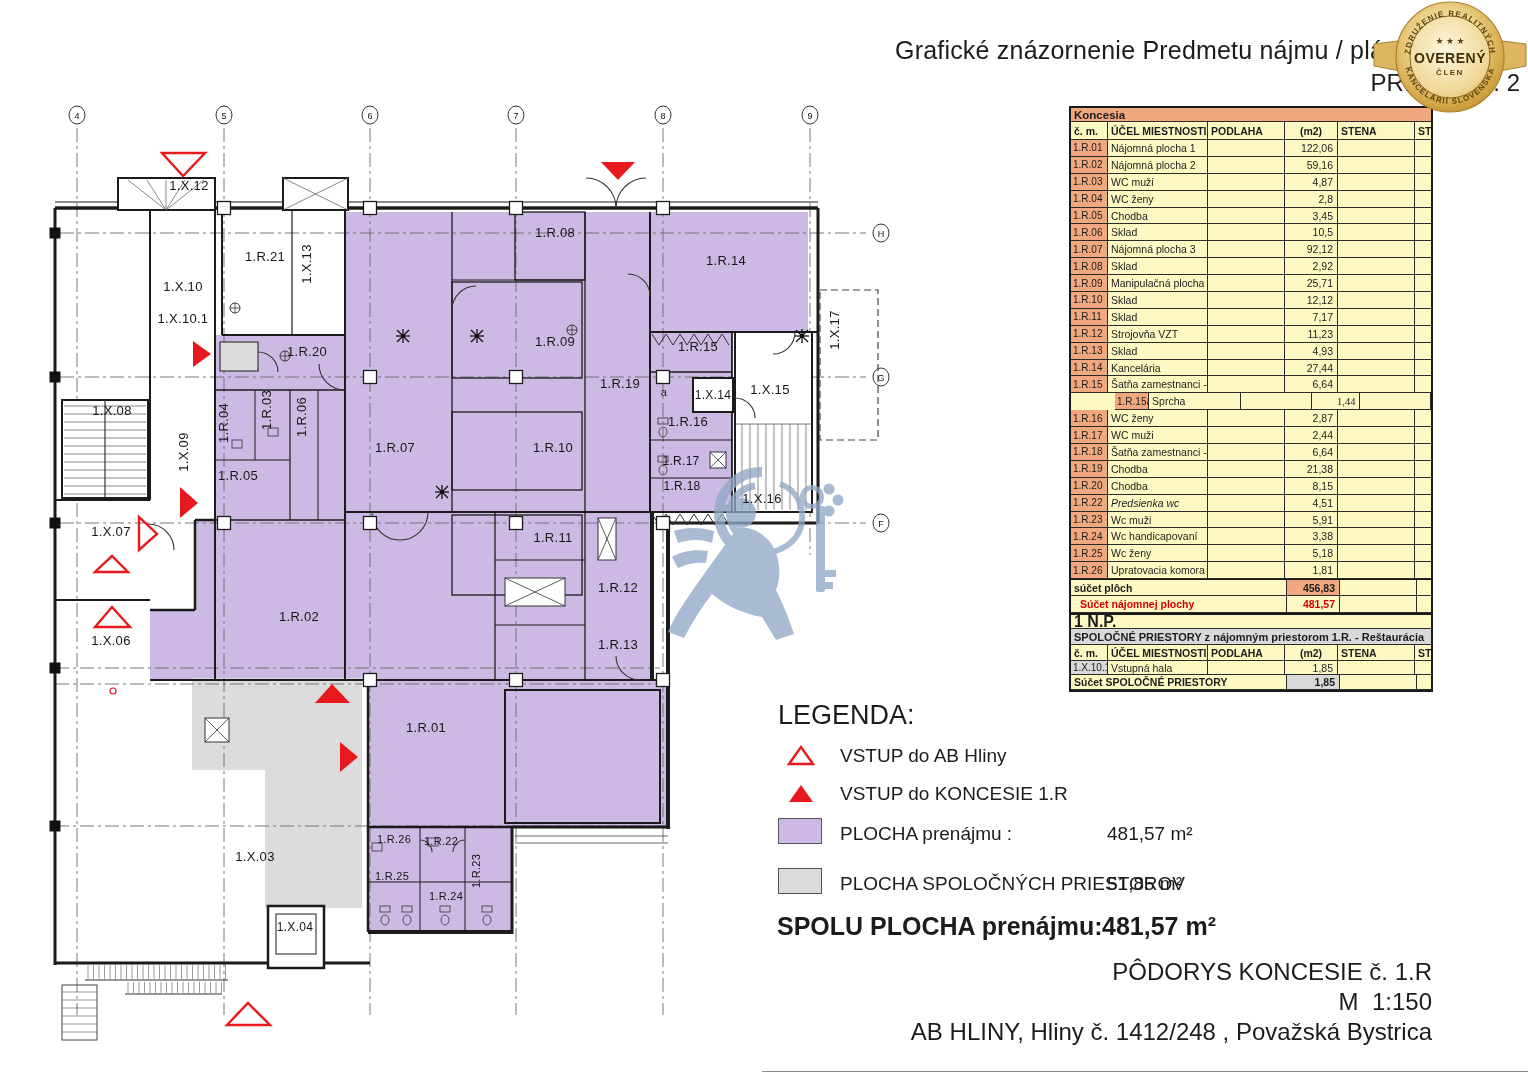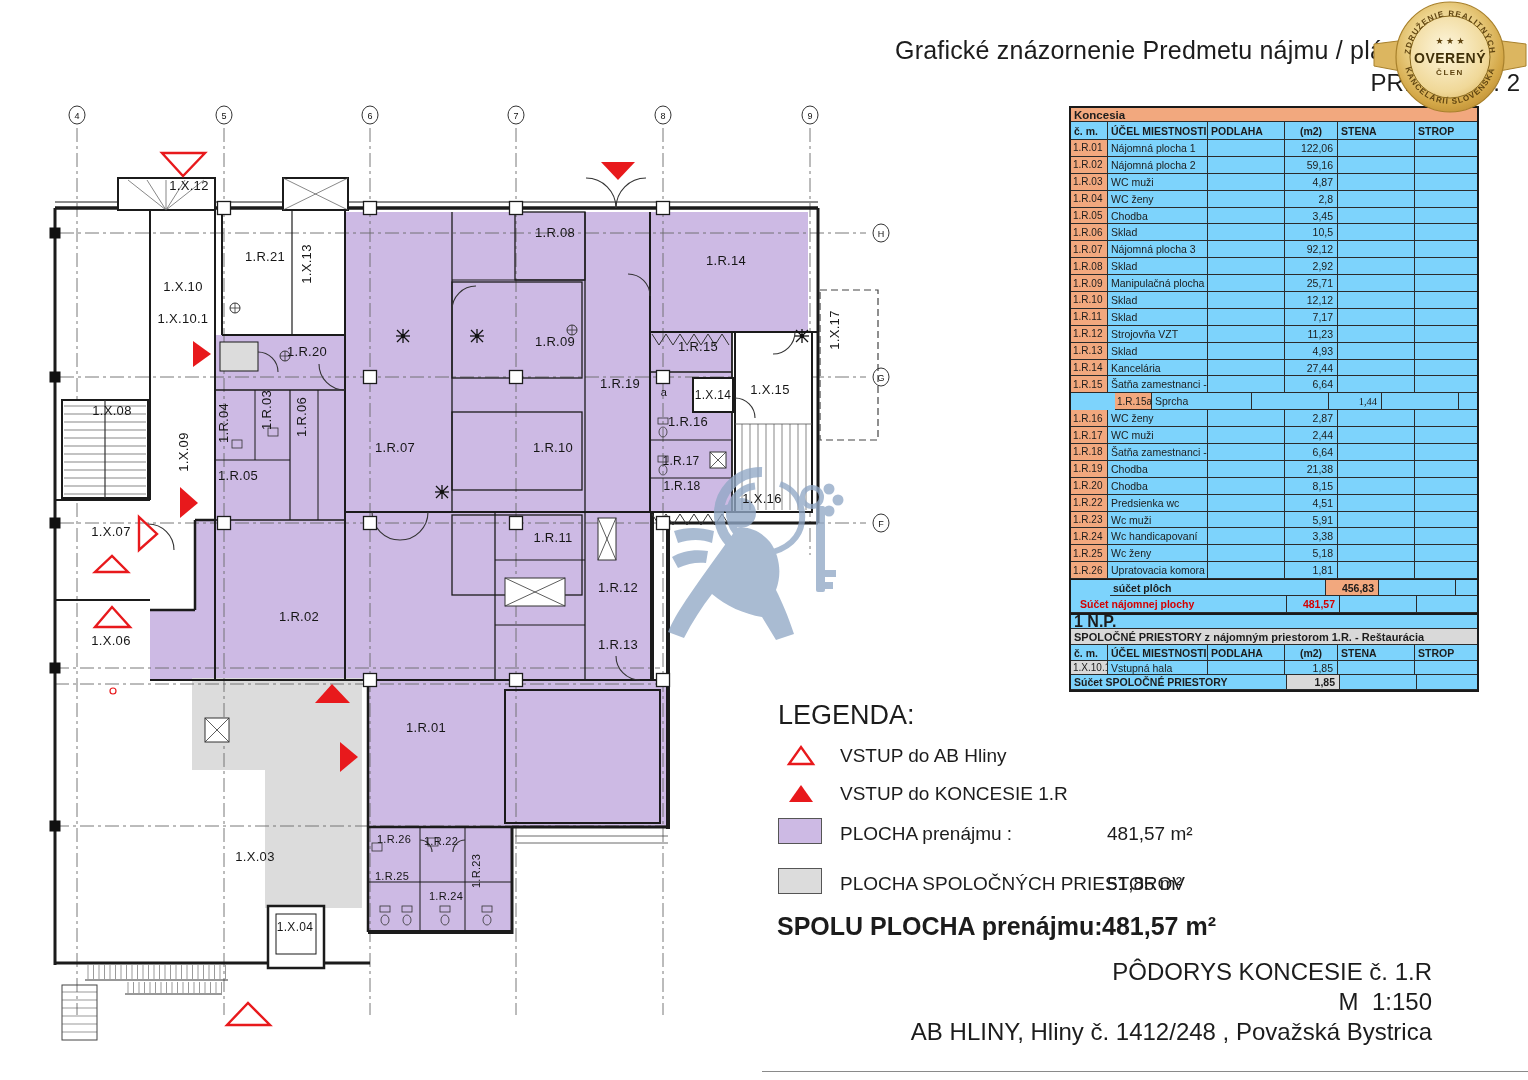--- a/index.html
+++ b/index.html
@@ -16,21 +16,21 @@
   .gt{font-size:9px;fill:#111}
   .plab{font-size:13px;fill:#161616;letter-spacing:.3px}
   .triF{fill:var(--c-red)}
   .triO{fill:none;stroke:var(--c-red);stroke-width:2.4}
   .det{stroke:#333;fill:none}
   
   #main-title{position:absolute;left:895px;top:36px;font-size:25px;letter-spacing:.2px;z-index:2;}
   #attachment{position:absolute;left:1150px;top:69px;width:370px;text-align:right;font-size:24px;z-index:1;}
   #badge{position:absolute;left:1372px;top:0;width:156px;height:118px;z-index:3;}
   
-  #area-table{position:absolute;left:1069px;top:106px;width:410px;border:2px solid #1a1a1a;background:#7dd3fc;box-sizing:border-box;}
+  #area-table{position:absolute;left:1069px;top:106px;width:364px;border:2px solid #1a1a1a;background:#fef9c3;box-sizing:border-box;}
   .trow{display:flex;width:100%;box-sizing:border-box;}
   .tcell{border-right:1px solid #2b2b2b;border-bottom:1px solid #2b2b2b;box-sizing:border-box;
      font-size:10.5px;overflow:hidden;white-space:nowrap;display:flex;align-items:center;}
   .tcell:last-child{border-right:none;}
   .cid{padding-left:2px;font-size:10px;}
   .cname{padding-left:3px;}
   .cval{justify-content:flex-end;padding-right:4px;}
   .chead{font-weight:bold;padding-left:3px;}
   .cfull{padding-left:3px;font-weight:bold;border-bottom:1px solid #2b2b2b;box-sizing:border-box;display:flex;align-items:center;width:100%;}
   
@@ -627,21 +627,21 @@
       <div class="trow" style="height: 16.9px;">
         <div class="tcell cid" style="width: 37px; background: var(--c-orange);">1.R.20</div>
         <div class="tcell cname" style="width: 100px;">Chodba</div>
         <div class="tcell " style="width: 77px;"></div>
         <div class="tcell cval" style="width: 53px;">8,15</div>
         <div class="tcell " style="width: 77px;"></div>
         <div class="tcell " style="width: 76px; flex: 1 1 0%;"></div>
       </div>
       <div class="trow" style="height: 16.9px;">
         <div class="tcell cid" style="width: 37px; background: var(--c-orange);">1.R.22</div>
-        <div class="tcell cname" style="width: 100px;">Predsienka wc</div>
+        <div class="tcell cname" style="width: 100px; font-style: italic;">Predsienka wc</div>
         <div class="tcell " style="width: 77px;"></div>
         <div class="tcell cval" style="width: 53px;">4,51</div>
         <div class="tcell " style="width: 77px;"></div>
         <div class="tcell " style="width: 76px; flex: 1 1 0%;"></div>
       </div>
       <div class="trow" style="height: 16.9px;">
         <div class="tcell cid" style="width: 37px; background: var(--c-orange);">1.R.23</div>
         <div class="tcell cname" style="width: 100px;">Wc muži</div>
         <div class="tcell " style="width: 77px;"></div>
         <div class="tcell cval" style="width: 53px;">5,91</div>
@@ -665,21 +665,21 @@
         <div class="tcell " style="width: 76px; flex: 1 1 0%;"></div>
       </div>
       <div class="trow" style="height: 16.9px;">
         <div class="tcell cid" style="width: 37px; background: var(--c-orange);">1.R.26</div>
         <div class="tcell cname" style="width: 100px;">Upratovacia komora</div>
         <div class="tcell " style="width: 77px;"></div>
         <div class="tcell cval" style="width: 53px;">1,81</div>
         <div class="tcell " style="width: 77px;"></div>
         <div class="tcell " style="width: 76px; flex: 1 1 0%;"></div>
       </div>
-      <div class="trow" style="height: 17px; border-top: 1px solid rgb(26, 26, 26); padding-left: 39px;">
+      <div class="trow" style="height: 17px; border-top: 1px solid rgb(26, 26, 26);">
         <div class="tcell" style="width: 216px; padding-left: 3px; font-weight: bold;">súčet plôch</div>
         <div class="tcell cval" style="width: 53px; background: var(--c-orange); font-weight: bold;">456,83</div>
         <div class="tcell " style="width: 77px;"></div>
         <div class="tcell " style="width: 76px; flex: 1 1 0%;"></div>
       </div>
       <div class="trow" style="height: 17px;">
         <div class="tcell" style="width: 216px; padding-left: 9px; font-weight: bold; color: var(--c-tred);">Súčet nájomnej plochy</div>
         <div class="tcell cval" style="width: 53px; color: var(--c-tred); font-weight: bold;">481,57</div>
         <div class="tcell " style="width: 77px;"></div>
         <div class="tcell " style="width: 76px; flex: 1 1 0%;"></div>

